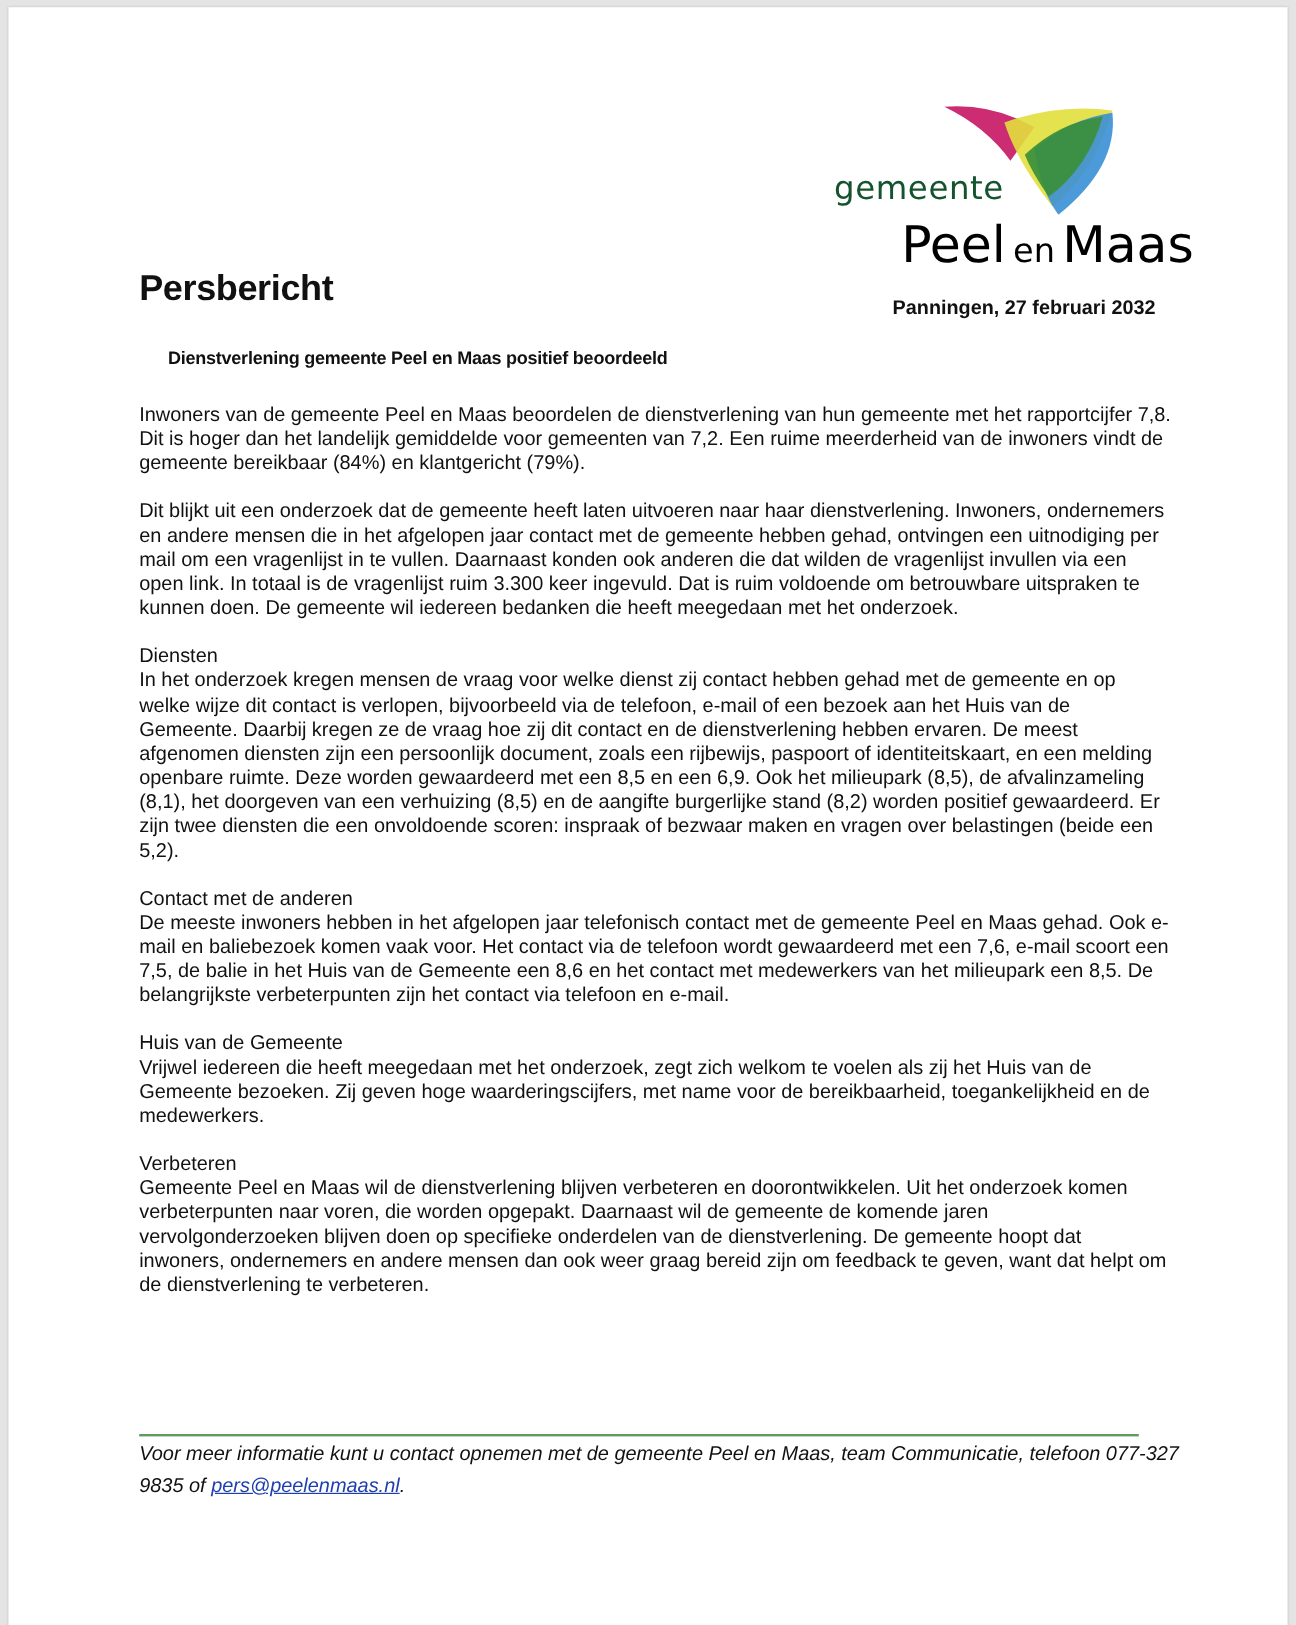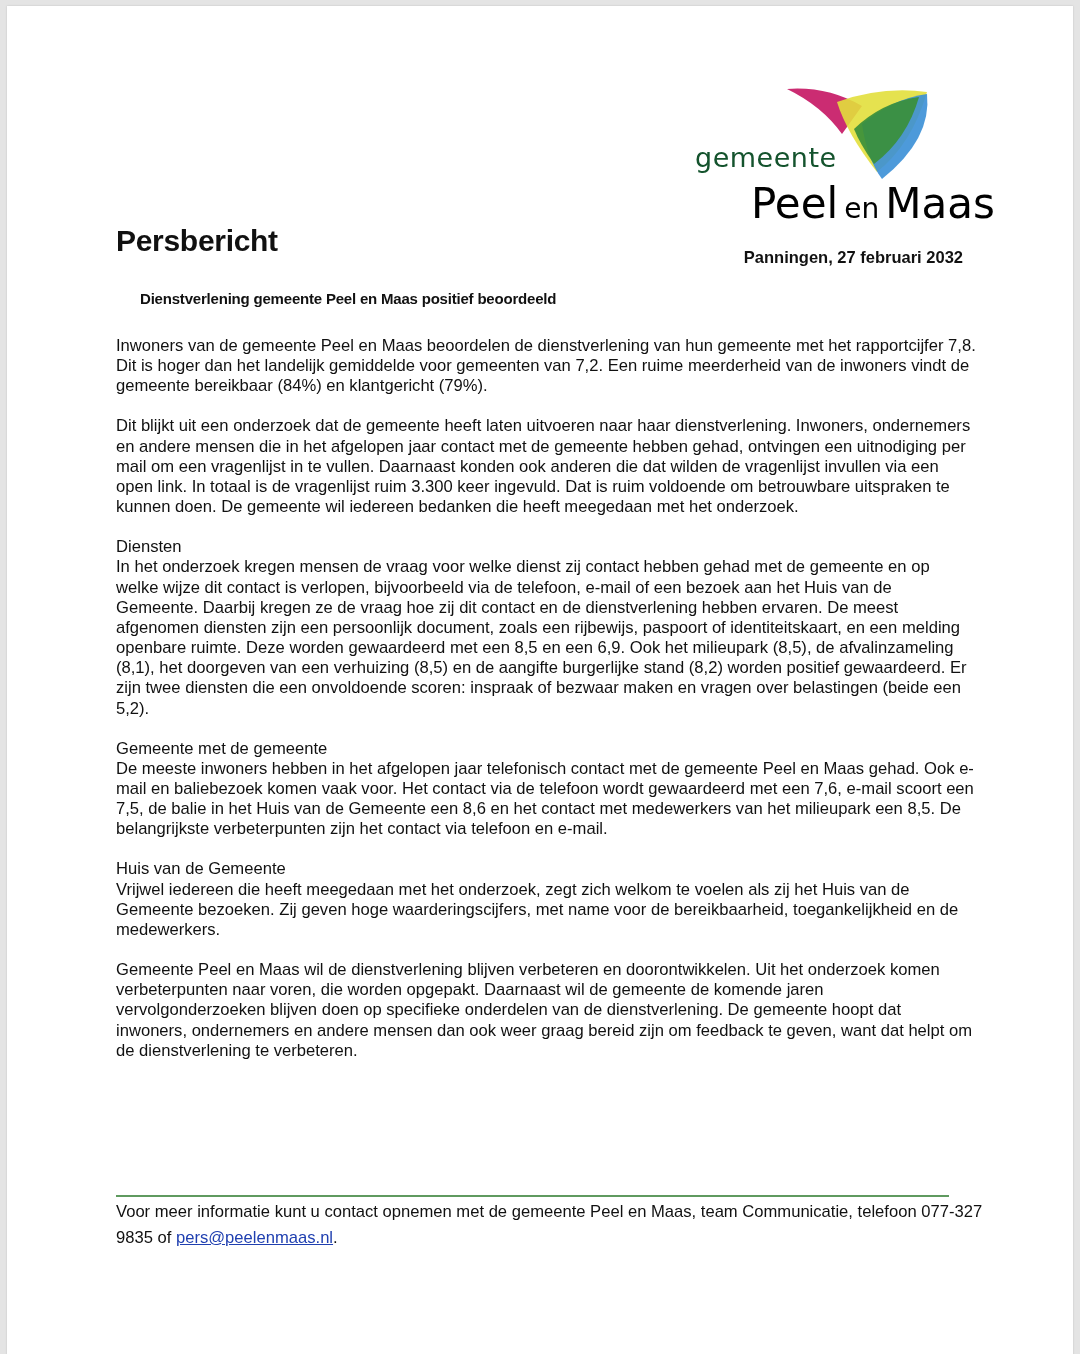--- a/index.html
+++ b/index.html
@@ -42,21 +42,21 @@
     font-size: 16.6px; line-height: 20.15px;
   }
   .lead { font-weight: normal; margin: 0 0 20px 0; }
   p { margin: 0 0 20px 0; }
   .sec-title { font-weight: normal; display: block; }
   .rule {
     position: absolute; left: 109px; top: 1189px; width: 833px; height: 2px; background: #5f9a5f;
   }
   .footer {
     position: absolute; left: 109px; top: 1193px; width: 870px;
-    font-size: 16.6px; line-height: 26px;
+    font-size: 16.6px; font-style: italic; line-height: 26px;
   }
   .footer a { color: #1f3fb0; text-decoration: underline; }
 </style>
 </head>
 <body>
 
 <div class="page">
 
   <div class="logo">
     <svg width="160" height="95" viewBox="0 0 160 95">
@@ -75,28 +75,29 @@
 
   <div class="content">
     <p class="lead">Inwoners van de gemeente Peel en Maas beoordelen de dienstverlening van hun gemeente met het rapportcijfer 7,8. Dit is hoger dan het landelijk gemiddelde voor gemeenten van 7,2. Een ruime meerderheid van de inwoners vindt de gemeente bereikbaar (84%) en klantgericht (79%).</p>
     <p>Dit blijkt uit een onderzoek dat de gemeente heeft laten uitvoeren naar haar dienstverlening. Inwoners, ondernemers en andere mensen die in het afgelopen jaar contact met de gemeente hebben gehad, ontvingen een uitnodiging per mail om een vragenlijst in te vullen. Daarnaast konden ook anderen die dat wilden de vragenlijst invullen via een open link. In totaal is de vragenlijst ruim 3.300 keer ingevuld. Dat is ruim voldoende om betrouwbare uitspraken te kunnen doen. De gemeente wil iedereen bedanken die heeft meegedaan met het onderzoek.</p>
 
     <p>
       <span class="sec-title">Diensten</span>
       <span>In het onderzoek kregen mensen de vraag voor welke dienst zij contact hebben gehad met de gemeente en op welke wijze dit contact is verlopen, bijvoorbeeld via de telefoon, e-mail of een bezoek aan het Huis van de Gemeente. Daarbij kregen ze de vraag hoe zij dit contact en de dienstverlening hebben ervaren. De meest afgenomen diensten zijn een persoonlijk document, zoals een rijbewijs, paspoort of identiteitskaart, en een melding openbare ruimte. Deze worden gewaardeerd met een 8,5 en een 6,9. Ook het milieupark (8,5), de afvalinzameling (8,1), het doorgeven van een verhuizing (8,5) en de aangifte burgerlijke stand (8,2) worden positief gewaardeerd. Er zijn twee diensten die een onvoldoende scoren: inspraak of bezwaar maken en vragen over belastingen (beide een 5,2).</span>
     </p>
     <p>
-      <span class="sec-title">Gemeente met de gemeente</span>
+      <span class="sec-title">Contact met de anderen</span>
       <span>De meeste inwoners hebben in het afgelopen jaar telefonisch contact met de gemeente Peel en Maas gehad. Ook e-mail en baliebezoek komen vaak voor. Het contact via de telefoon wordt gewaardeerd met een 7,6, e-mail scoort een 7,5, de balie in het Huis van de Gemeente een 8,6 en het contact met medewerkers van het milieupark een 8,5. De belangrijkste verbeterpunten zijn het contact via telefoon en e-mail.</span>
     </p>
     <p>
       <span class="sec-title">Huis van de Gemeente</span>
       <span>Vrijwel iedereen die heeft meegedaan met het onderzoek, zegt zich welkom te voelen als zij het Huis van de Gemeente bezoeken. Zij geven hoge waarderingscijfers, met name voor de bereikbaarheid, toegankelijkheid en de medewerkers.</span>
     </p>
     <p>
+      <span class="sec-title">Verbeteren</span>
       <span>Gemeente Peel en Maas wil de dienstverlening blijven verbeteren en doorontwikkelen. Uit het onderzoek komen verbeterpunten naar voren, die worden opgepakt. Daarnaast wil de gemeente de komende jaren vervolgonderzoeken blijven doen op specifieke onderdelen van de dienstverlening. De gemeente hoopt dat inwoners, ondernemers en andere mensen dan ook weer graag bereid zijn om feedback te geven, want dat helpt om de dienstverlening te verbeteren.</span>
     </p>
   </div>
 
   <div class="rule"></div>
   <div class="footer"><span>Voor meer informatie kunt u contact opnemen met de gemeente Peel en Maas, team Communicatie, telefoon 077-327 9835 of </span><a href="mailto:pers@peelenmaas.nl">pers@peelenmaas.nl</a><span>.</span></div>
 
 </div>
 
 </body></html>

